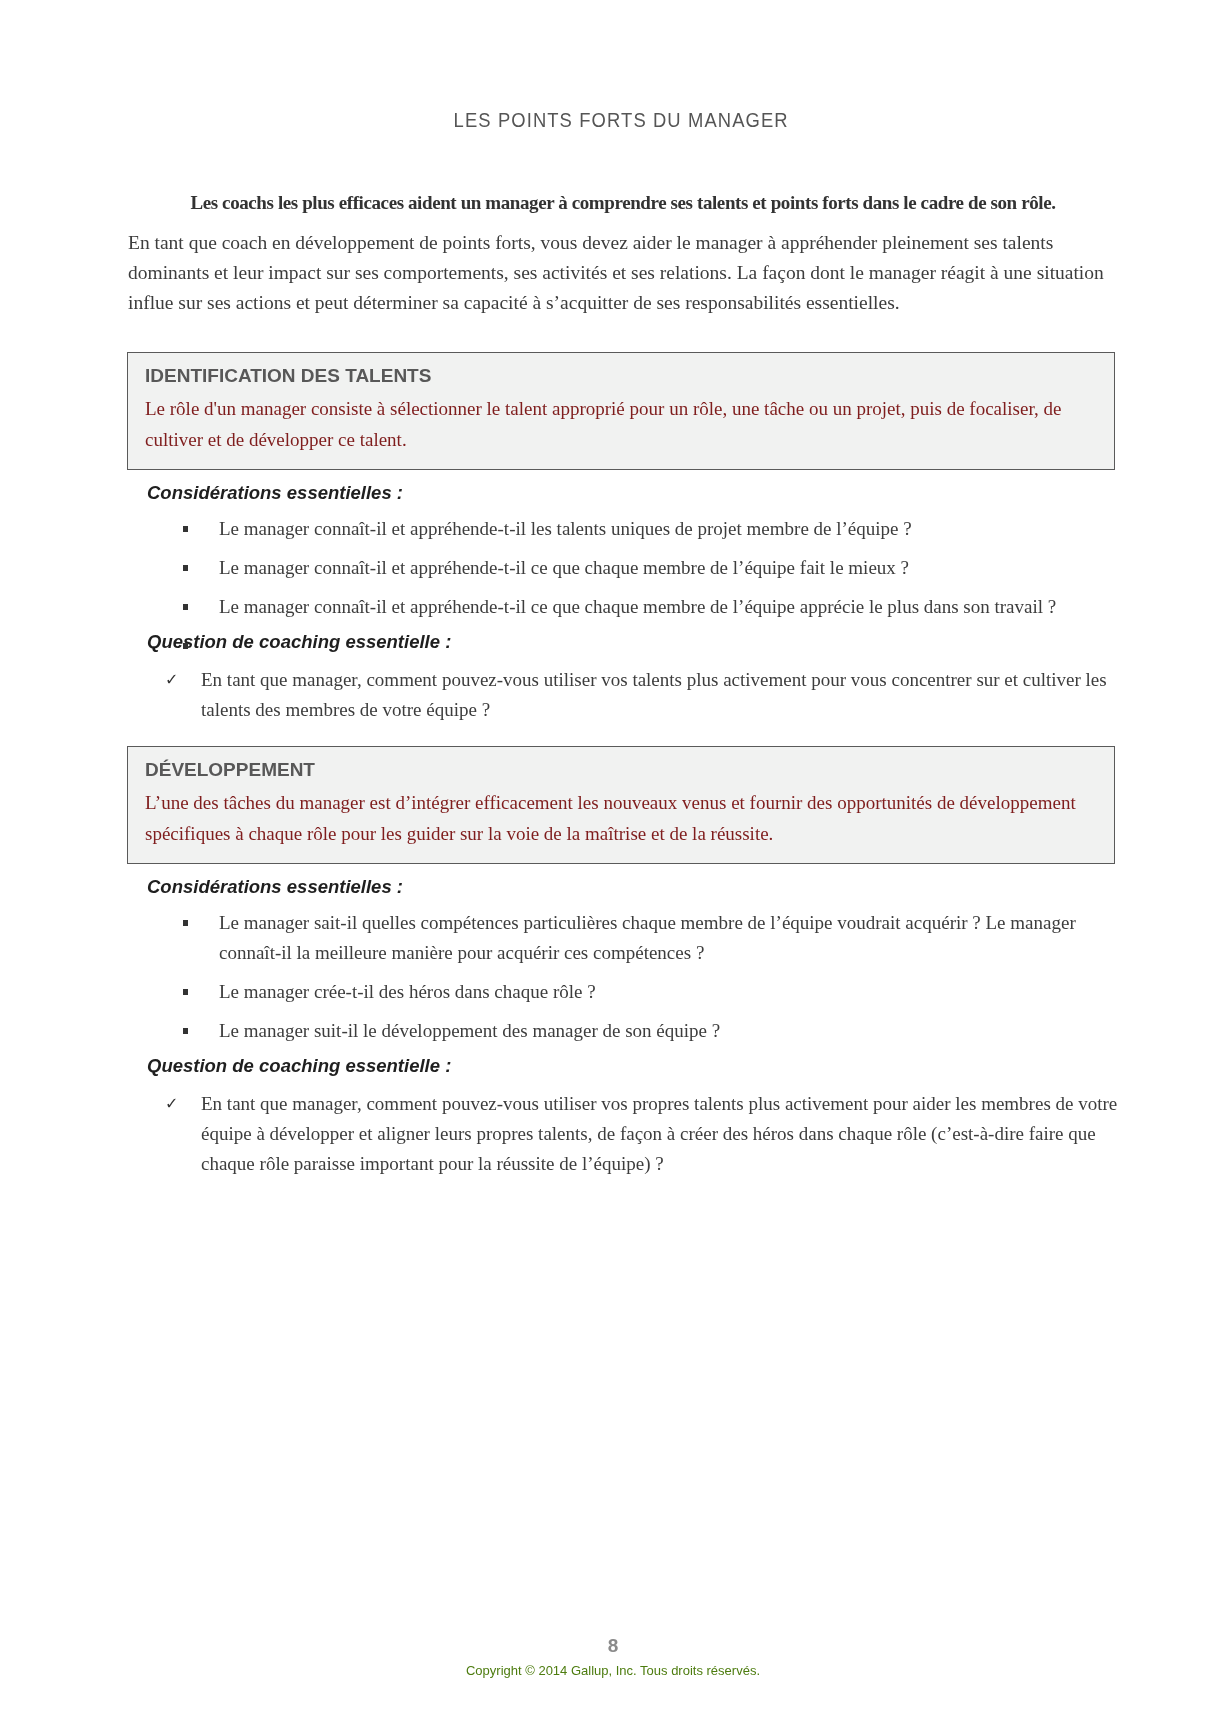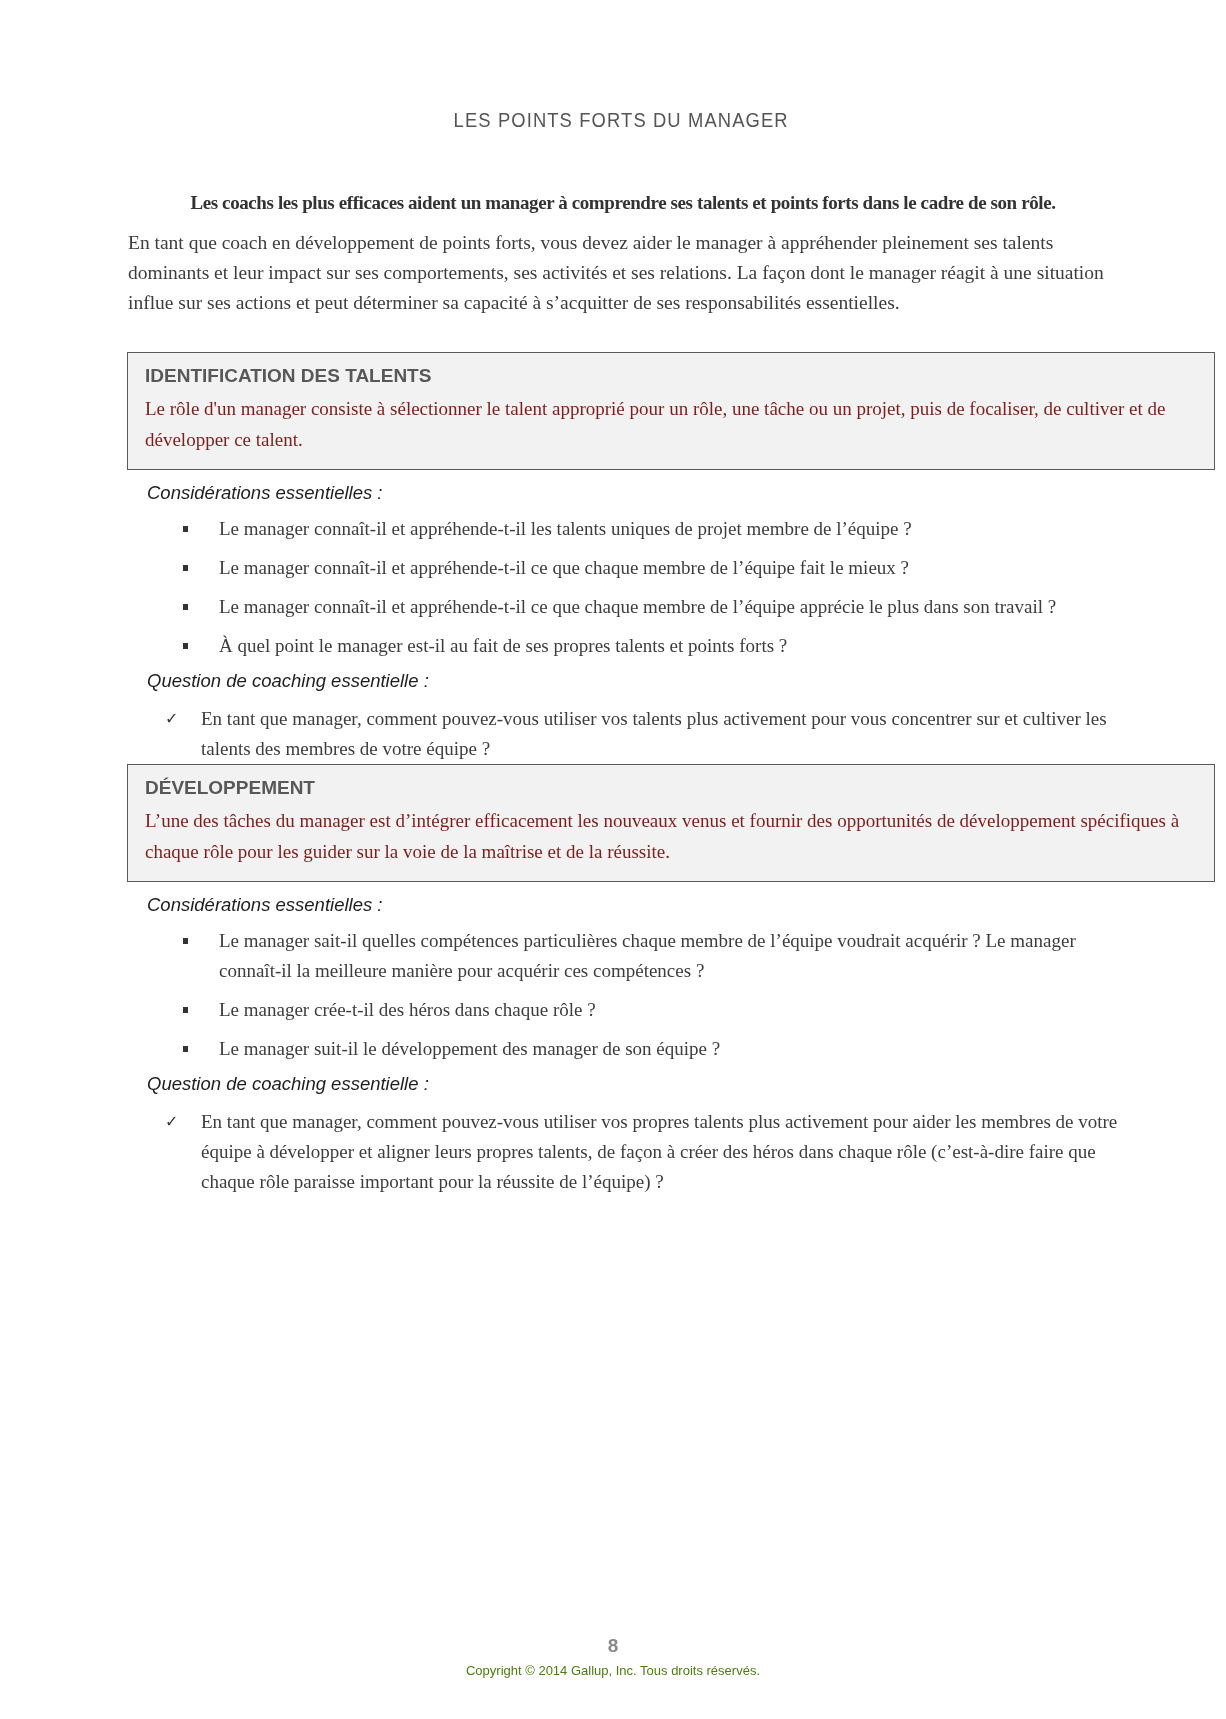--- a/index.html
+++ b/index.html
@@ -54,21 +54,21 @@
       color: #333333;
       text-align: center;
     }
     .intro {
       font-size: 19.5px;
       line-height: 30px;
       margin: 0 0 34px 0;
     }
     .box {
       margin-left: -1px;
-      width: 1088px;
+      width: 988px;
       border: 1.5px solid #5a5a5a;
       background: #f1f2f1;
       padding: 12px 17px 14px 17px;
       box-sizing: border-box;
     }
     .box h2 {
       margin: 0 0 6px 0;
       font-family: "Liberation Sans", sans-serif;
       font-size: 19px;
       font-weight: bold;
@@ -77,21 +77,21 @@
     }
     .box p {
       margin: 0;
       font-size: 19px;
       line-height: 31px;
       color: #7f1d1d;
     }
     .subhead {
       font-family: "Liberation Sans", sans-serif;
       font-style: italic;
-      font-weight: normal;
+      font-weight: bold;
       font-size: 18.5px;
       color: #1f1f1f;
       margin: 12px 0 0 19px;
     }
     ul.considerations {
       list-style: none;
       margin: 10px 0 0 0;
       padding: 0;
     }
     ul.considerations li {
@@ -118,20 +118,21 @@
     }
     .question .check {
       position: absolute;
       left: 37px;
       top: 0;
       font-family: "DejaVu Sans", sans-serif;
       font-size: 16px;
       color: #333333;
     }
     .section2 {
+      margin-top: 21px;
     }
     .footer {
       position: absolute;
       left: 0;
       top: 1636px;
       width: 1226px;
       text-align: center;
     }
     .footer .page-number {
       font-family: "Liberation Sans", sans-serif;
@@ -163,21 +164,21 @@
   <div>
     <div class="box">
       <h2>IDENTIFICATION DES TALENTS</h2>
       <p>Le rôle d'un manager consiste à sélectionner le talent approprié pour un rôle, une tâche ou un projet, puis de focaliser, de cultiver et de développer ce talent.</p>
     </div>
     <div class="subhead">Considérations essentielles :</div>
     <ul class="considerations">
       <li><span class="bullet"></span><span>Le manager connaît-il et appréhende-t-il les talents uniques de projet membre de l’équipe ?</span></li>
       <li><span class="bullet"></span><span>Le manager connaît-il et appréhende-t-il ce que chaque membre de l’équipe fait le mieux ?</span></li>
       <li><span class="bullet"></span><span>Le manager connaît-il et appréhende-t-il ce que chaque membre de l’équipe apprécie le plus dans son travail ?</span></li>
-      <li><span class="bullet"></span><span>À quel point le manager est-il au fait de ses propres talents et points forts ?</span></li>
+      <li><span class="bullet"></span></li>
     </ul>
     <div class="subhead" style="margin-top:6px;">Question de coaching essentielle :</div>
     <div class="question">
       <span class="check">✓</span>
       <span>En tant que manager, comment pouvez-vous utiliser vos talents plus activement pour vous concentrer sur et cultiver les talents des membres de votre équipe ?</span>
     </div>
   </div>
 
   <div class="section2">
     <div class="box">

